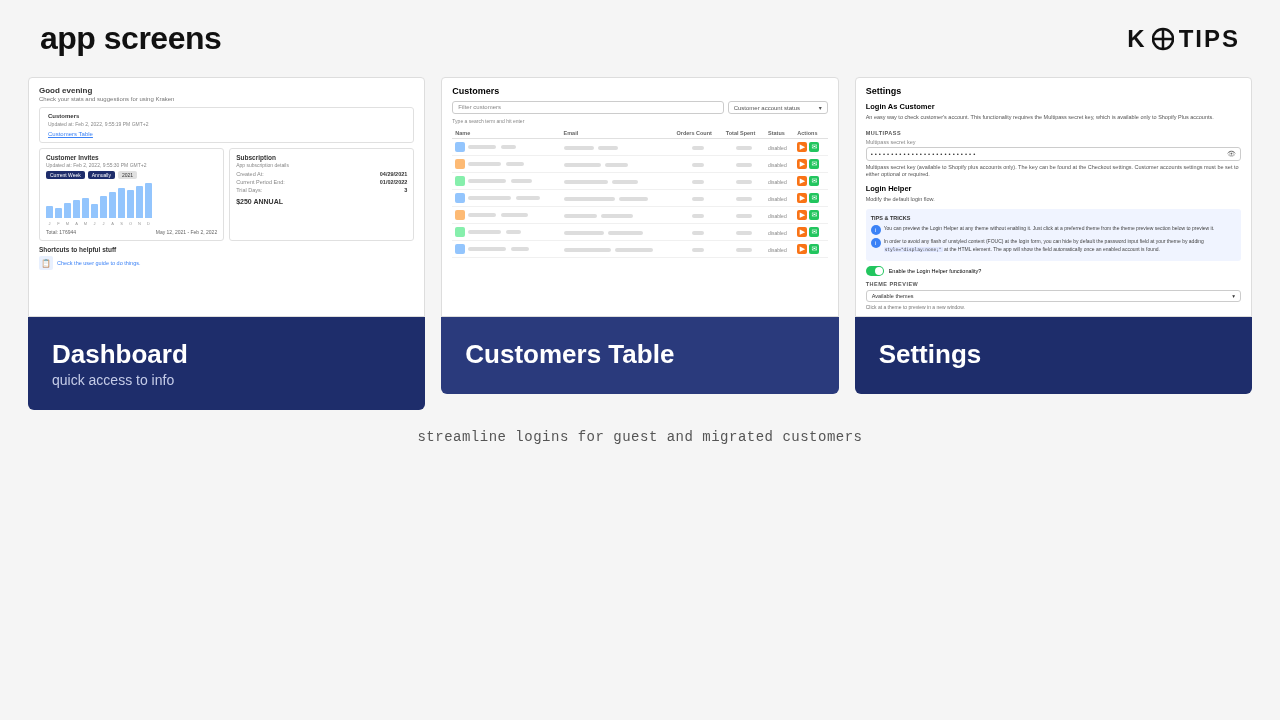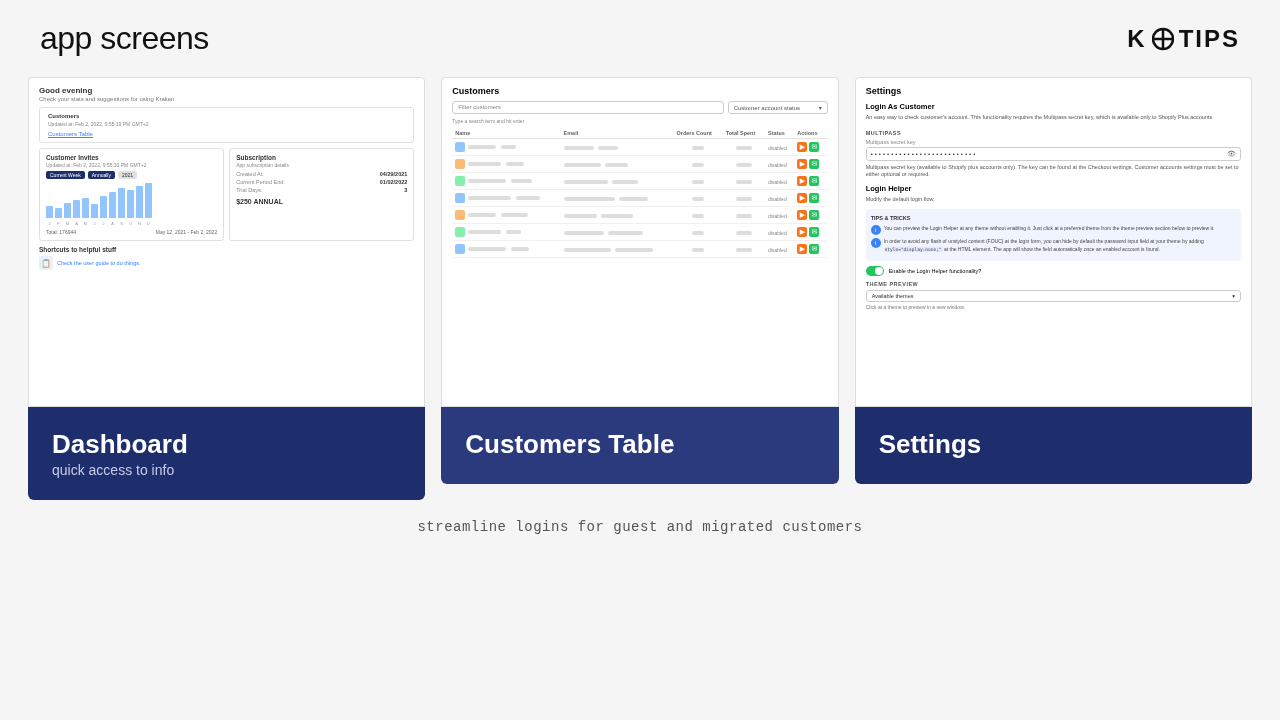--- a/index.html
+++ b/index.html
@@ -14,21 +14,21 @@
 
     
     .header {
       display: flex;
       justify-content: space-between;
       align-items: center;
       padding: 20px 40px 10px 40px;
     }
     .app-title {
       font-size: 32px;
-      font-weight: 400;
+      font-weight: 700;
       color: #111;
       letter-spacing: -0.5px;
     }
     .logo {
       display: flex;
       align-items: center;
       font-size: 22px;
       font-weight: 800;
       color: #111;
       letter-spacing: 2px;
@@ -57,21 +57,21 @@
       max-width: 420px;
       position: relative;
       margin: 0 8px;
     }
 
     
     .screenshot-preview {
       background: #fff;
       border: 1px solid #ddd;
       border-radius: 4px 4px 0 0;
-      height: 330px;
+      height: 240px;
       overflow: hidden;
       position: relative;
     }
 
     
     .overlay-card {
       background: #1e2d6b;
       color: white;
       padding: 22px 24px;
       border-radius: 0 0 6px 6px;

